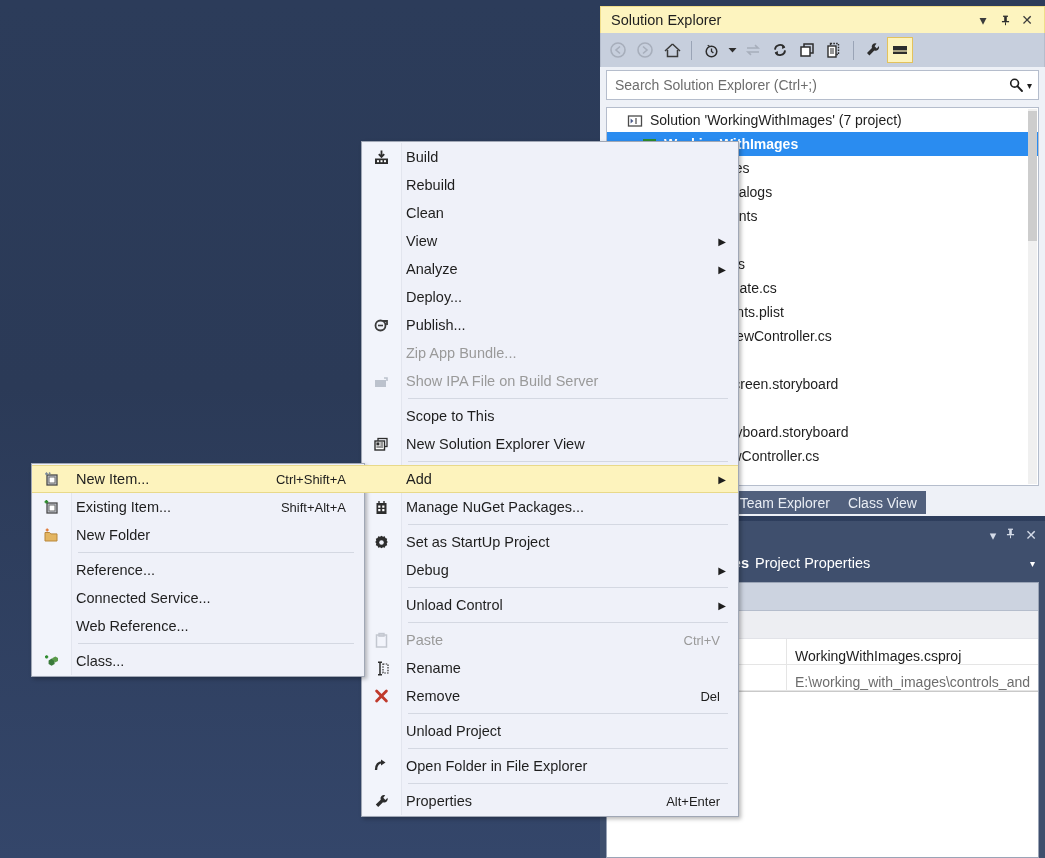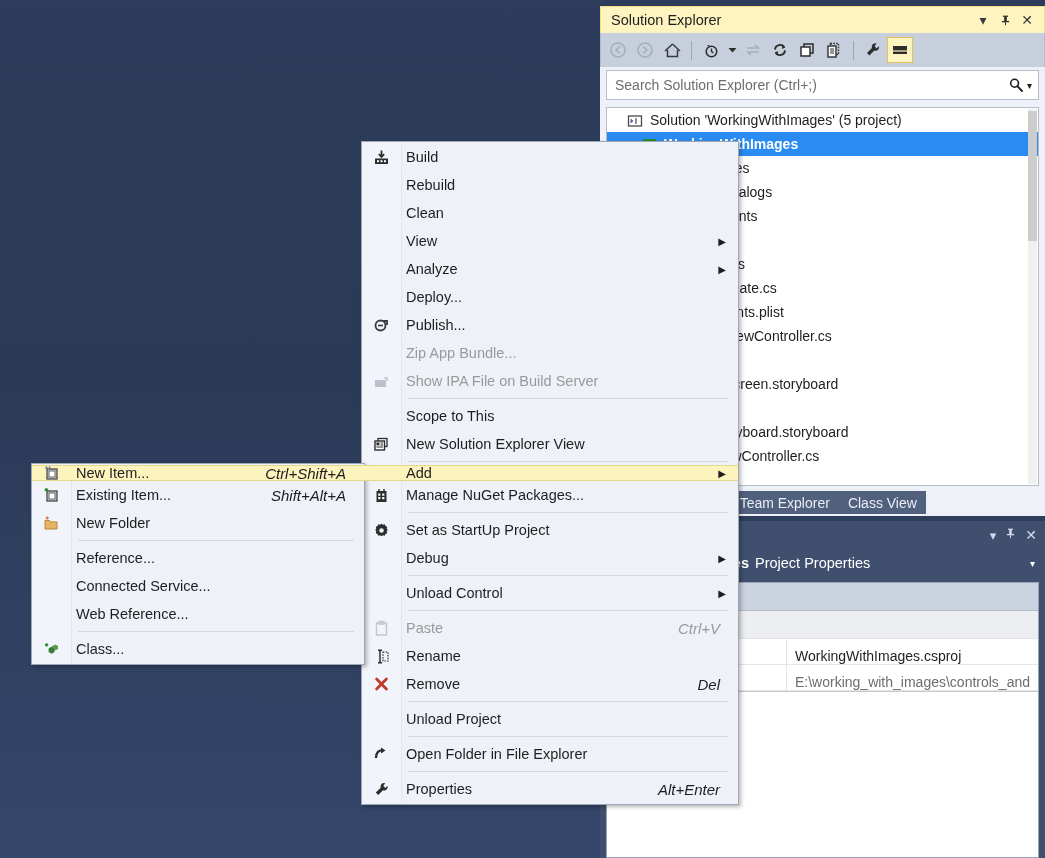--- a/index.html
+++ b/index.html
@@ -79,24 +79,24 @@
   .ctxmenu{
     position:absolute;left:361px;top:141px;width:378px;
     background:#eff1f9;border:1px solid #a0a7b5;
     box-shadow:2px 2px 4px rgba(0,0,0,.28);
     padding:1px 0;box-sizing:border-box;
   }
   .ctxmenu .gutter{position:absolute;left:1px;top:1px;bottom:1px;width:38px;background:#f2f4fb;border-right:1px solid #e2e5ee;}
   .mi{position:relative;height:28px;display:flex;align-items:center;z-index:2;}
   .mi-ico{width:38px;height:28px;display:flex;align-items:center;justify-content:center;flex:0 0 auto;}
   .mi-label{flex:1;padding-left:6px;font-size:14.5px;color:#1e1e1e;white-space:nowrap;}
-  .mi-key{font-size:15px;color:#1e1e1e;padding-right:18px;white-space:nowrap;font-style:italic;}
+  .mi-key{font-size:13px;color:#1e1e1e;padding-right:18px;white-space:nowrap;}
   .mi-arrow{position:absolute;right:12px;font-size:10px;color:#1e1e1e;}
   .mi.disabled .mi-label,.mi.disabled .mi-key{color:#9a9a9a;}
-  .mi.hl{background:#fdf3bd;border-top:1px solid #e8d98a;border-bottom:1px solid #e8d98a;height:16px;box-sizing:border-box;}
+  .mi.hl{background:#fdf3bd;border-top:1px solid #e8d98a;border-bottom:1px solid #e8d98a;height:28px;box-sizing:border-box;}
   .mi.hl .mi-ico{background:transparent;}
   .msep{height:1px;background:#d4d8e2;margin:3px 10px 3px 46px;position:relative;z-index:2;}
 
   
   .submenu{
     position:absolute;left:31px;top:463px;width:334px;
     background:#eff1f9;border:1px solid #a0a7b5;
     box-shadow:2px 2px 4px rgba(0,0,0,.28);
     padding:1px 0;box-sizing:border-box;
   }
@@ -217,21 +217,21 @@
           <div class="tv-row">
             <span class="tv-ind" style="width: 0px;"></span>
             <span class="tw-arrow"></span>
             <span class="tv-ico">
               <svg class="ic" width="17" height="17" viewBox="0 0 17 17">
                 <rect x="1.5" y="3" width="13" height="10" fill="#fff" stroke="#4a4a4a" stroke-width="1.3"></rect>
                 <path d="M3.6 5.4 L6.4 8 3.6 10.6 Z" fill="#4a5a8a"></path>
                 <path d="M9 5 V11" stroke="#4a4a4a" stroke-width="1.2"></path>
               </svg>
             </span>
-            <span>Solution 'WorkingWithImages' (5 project)</span>
+            <span>Solution 'WorkingWithImages' (7 project)</span>
           </div>
           <div class="tv-row sel">
             <span class="tv-ind" style="width: 14px;"></span>
             <span class="tw-arrow">◢</span>
             <span class="tv-ico">
               <svg class="ic" width="17" height="17" viewBox="0 0 17 17">
                 <rect x="2" y="2" width="13" height="13" fill="#2e8b2e"></rect>
                 <path d="M8.5 4.5 a3.2 3.2 0 1 0 0 7 a3.2 3.2 0 1 0 0-7" fill="#fff"></path>
               </svg>
             </span>

